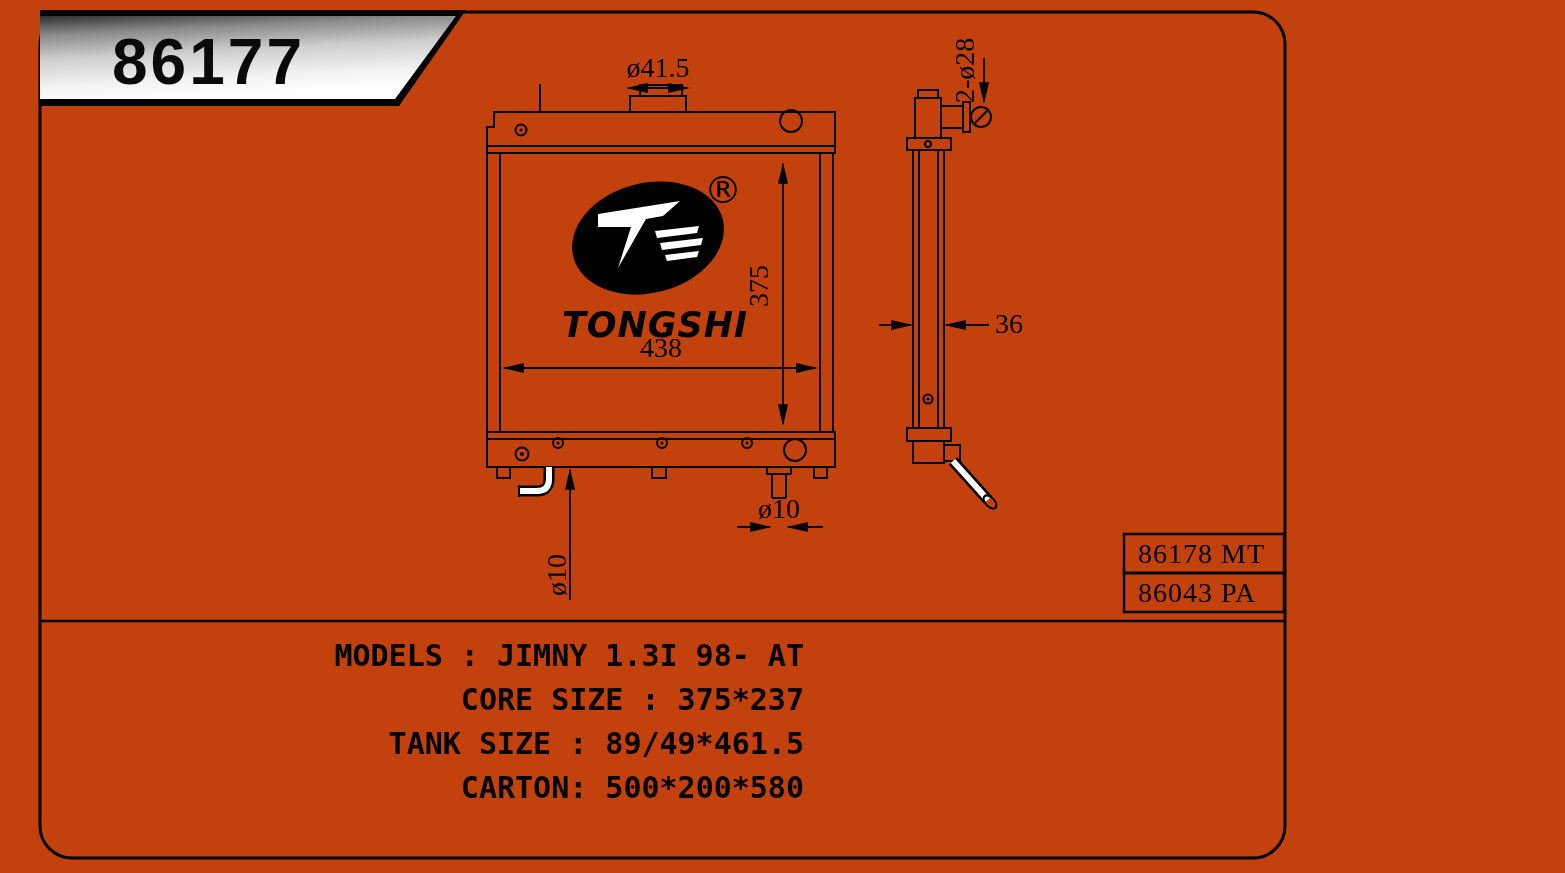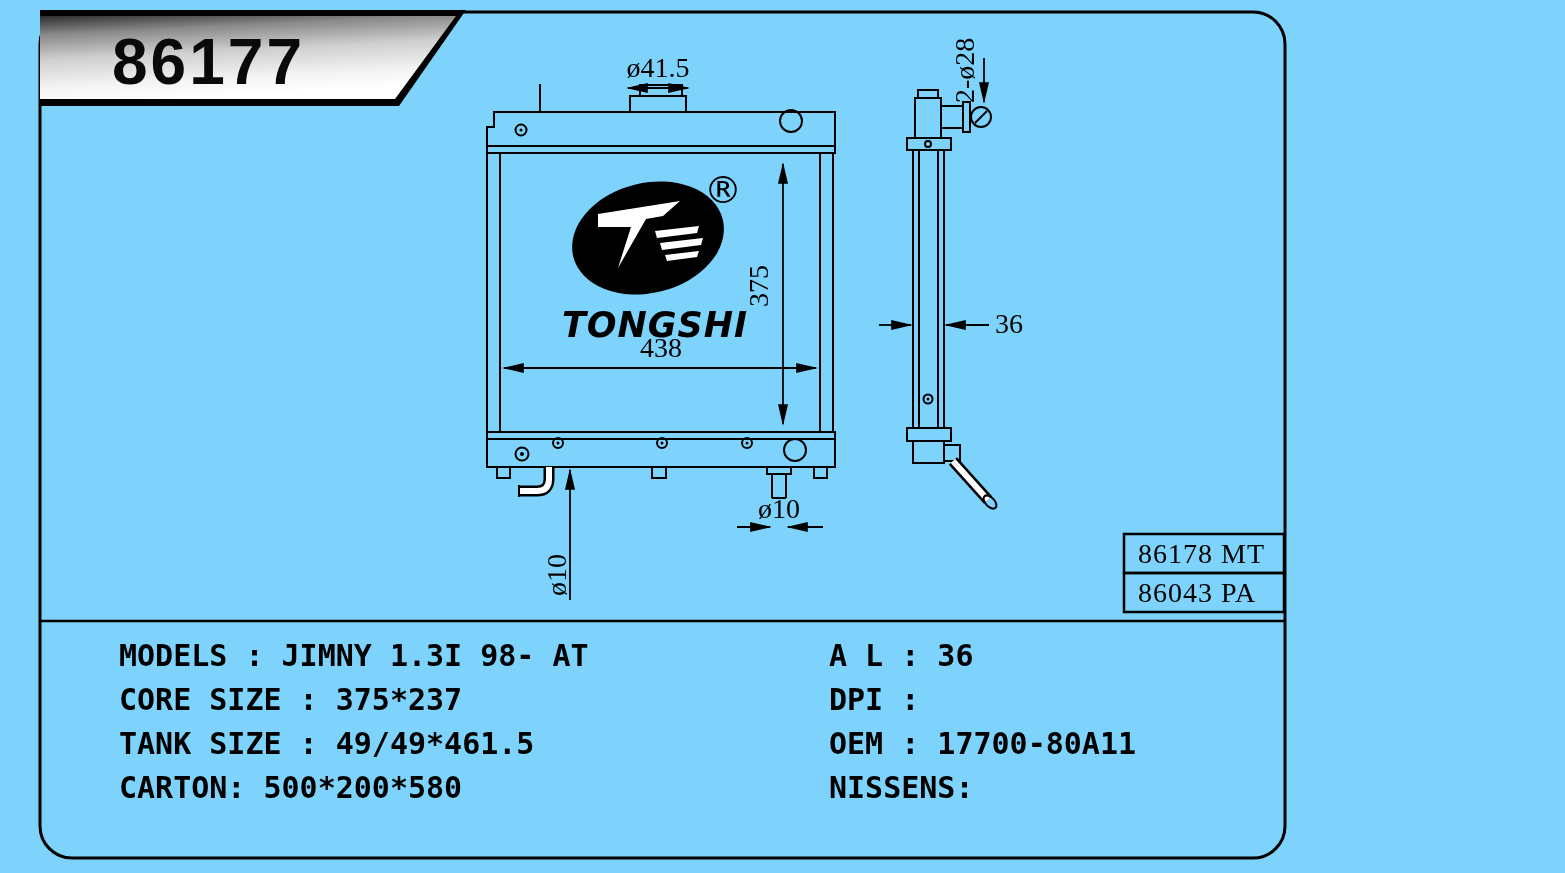--- a/index.html
+++ b/index.html
@@ -1,34 +1,34 @@
 <!DOCTYPE html>
 <html><head>
 <meta charset="utf-8">
 <style>
   html,body{margin:0;padding:0;background:#fff;}
   .page{
     position:relative;
     width:1565px;height:873px;
-    background:#7dd3fc;
+    background:#c2410c;
     font-family:"Liberation Sans",sans-serif;
     overflow:hidden;
   }
   .page svg{position:absolute;left:0;top:0;}
   .specs{
     position:absolute;
     left:38px;top:634px;
     width:1248px;
     display:flex;
     font-family:"DejaVu Sans Mono",monospace;
     font-weight:bold;
     font-size:30px;
     color:#000;
   }
-  .spec-col-left{margin-left:81px;width:710px;}
+  .spec-col-left{margin-left:56px;width:710px;text-align:right;}
   .spec-col-right{flex:1;}
   .spec-line{height:44px;line-height:44px;white-space:pre;}
 </style>
 </head>
 <body>
 
 <div class="page">
 
   <svg width="1565" height="873" viewBox="0 0 1565 873">
     <defs>
@@ -183,24 +183,18 @@
       <text x="1138" y="602" stroke="none" fill="#000" letter-spacing="1">86043 PA</text>
     </g>
 
     <line x1="41" y1="621" x2="1284" y2="621" stroke="#000" stroke-width="2.5"></line>
   </svg>
 
   <div class="specs">
     <div class="spec-col-left">
       <div class="spec-line">MODELS : JIMNY 1.3I 98- AT</div>
       <div class="spec-line">CORE SIZE : 375*237</div>
-      <div class="spec-line">TANK SIZE : 49/49*461.5</div>
+      <div class="spec-line">TANK SIZE : 89/49*461.5</div>
       <div class="spec-line">CARTON: 500*200*580</div>
     </div>
-    <div class="spec-col-right">
-      <div class="spec-line">A L : 36</div>
-      <div class="spec-line">DPI :</div>
-      <div class="spec-line">OEM : 17700-80A11</div>
-      <div class="spec-line">NISSENS:</div>
-    </div>
   </div>
 
 </div>
 
 </body></html>

